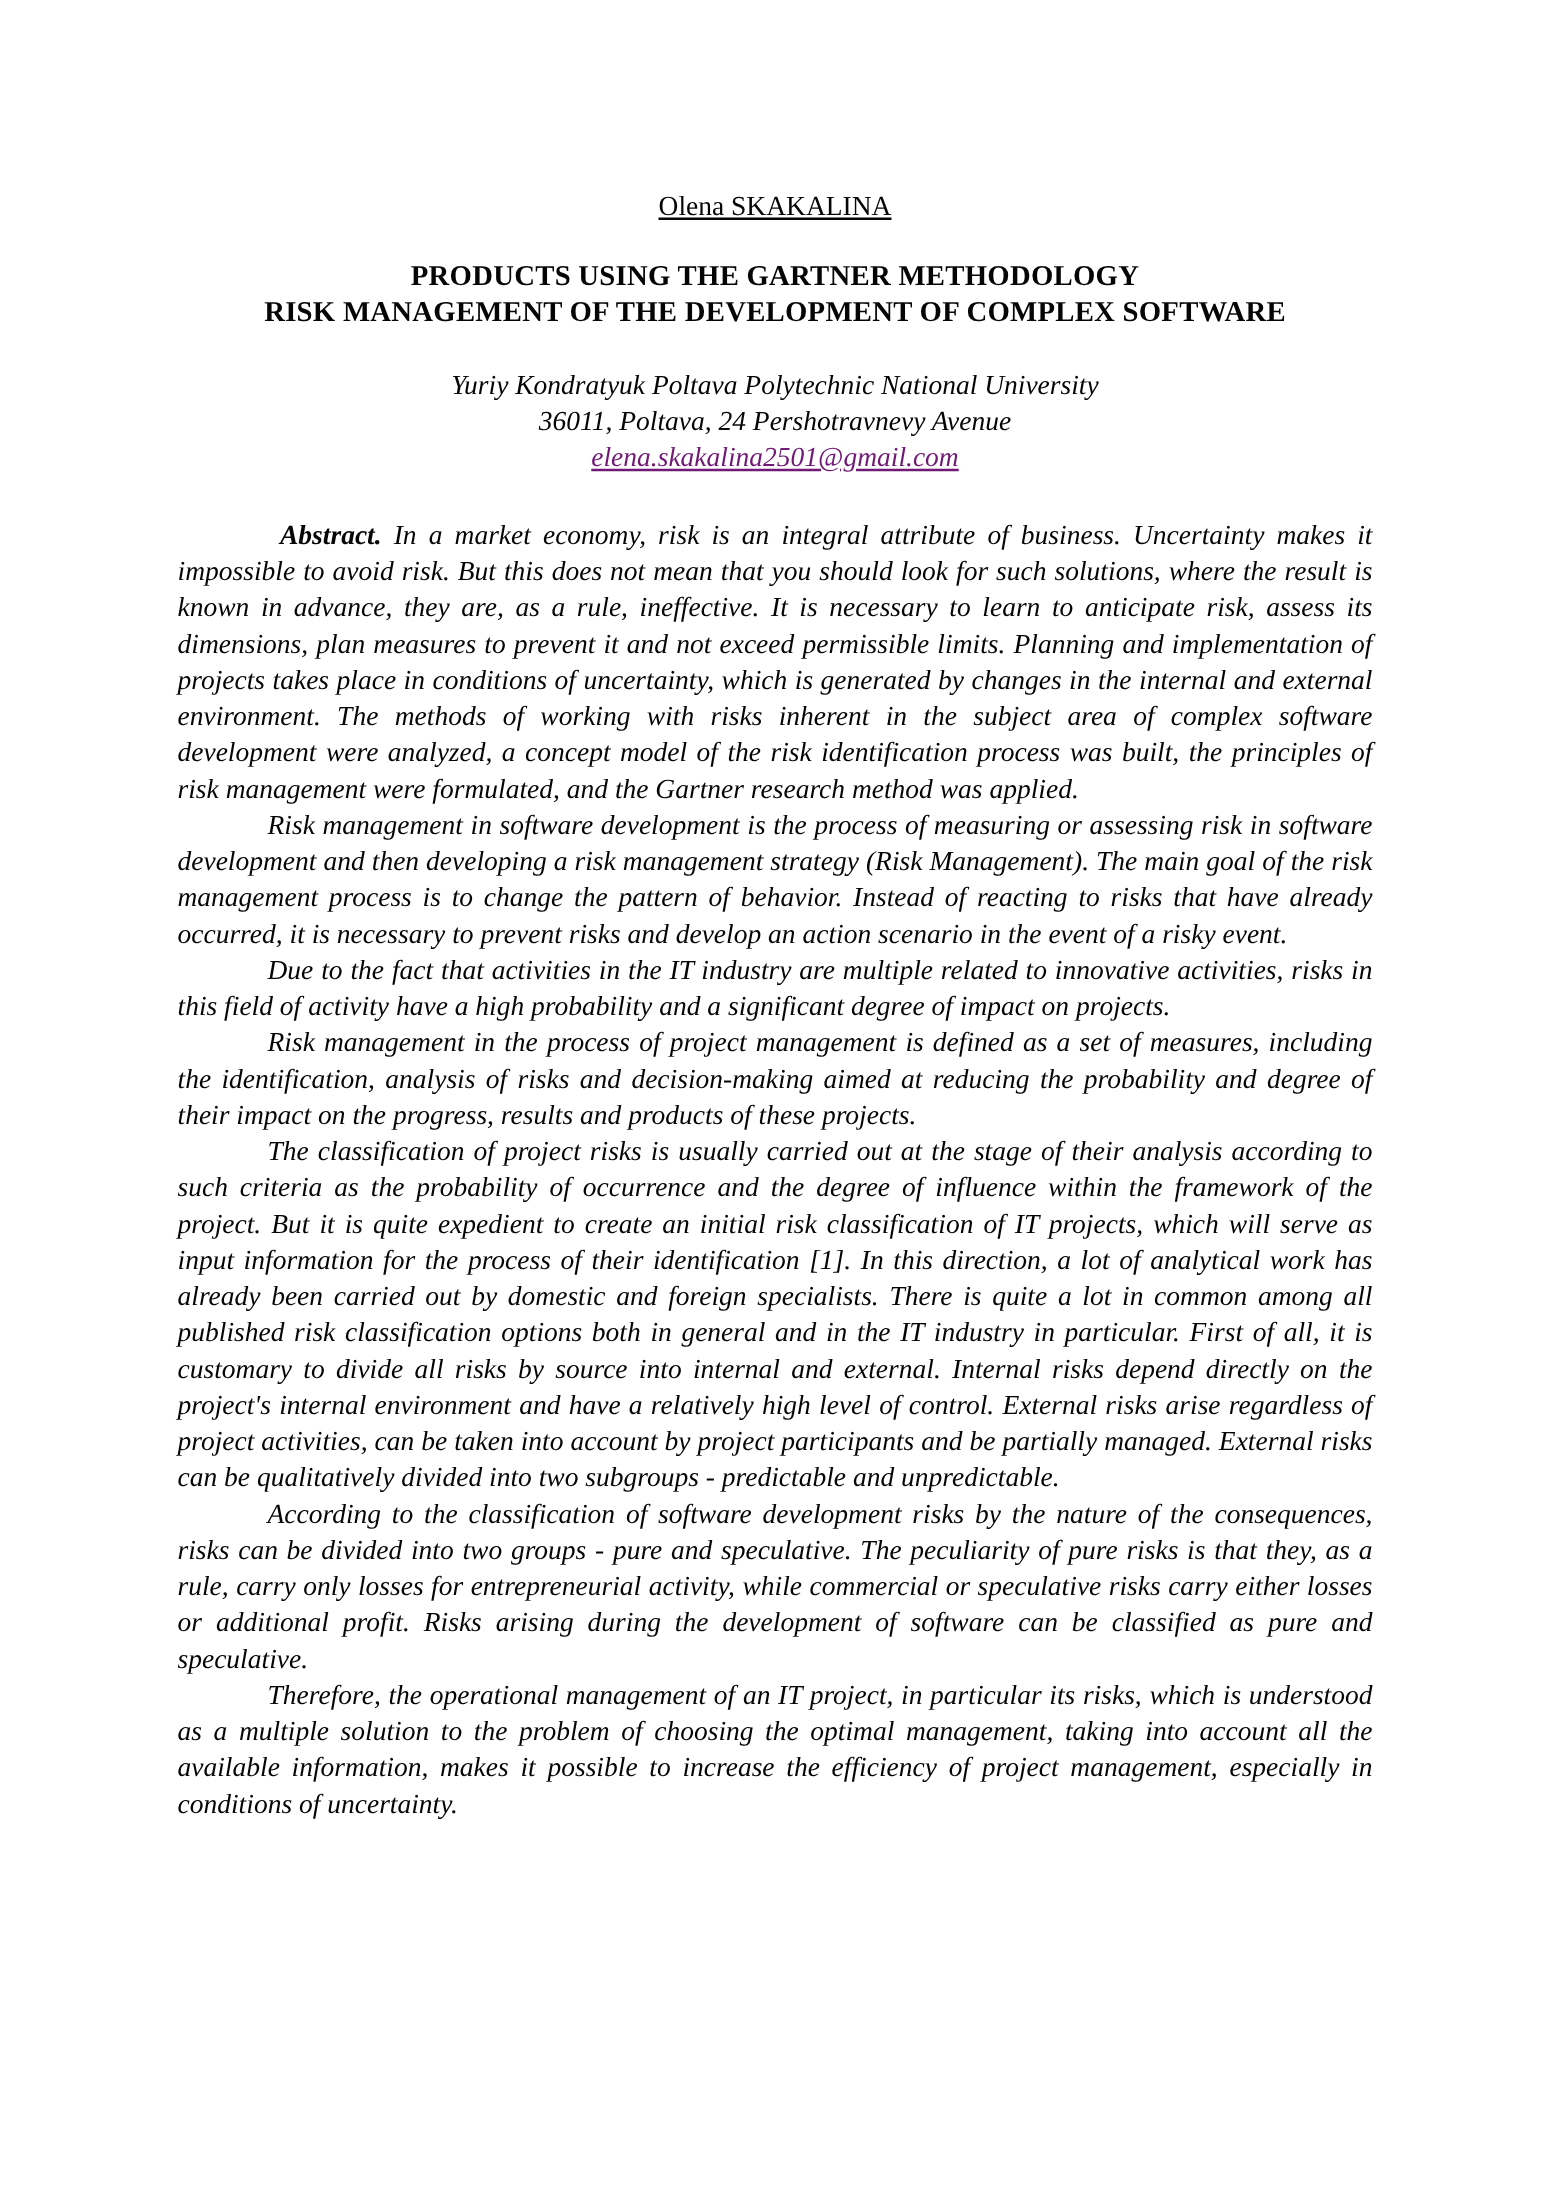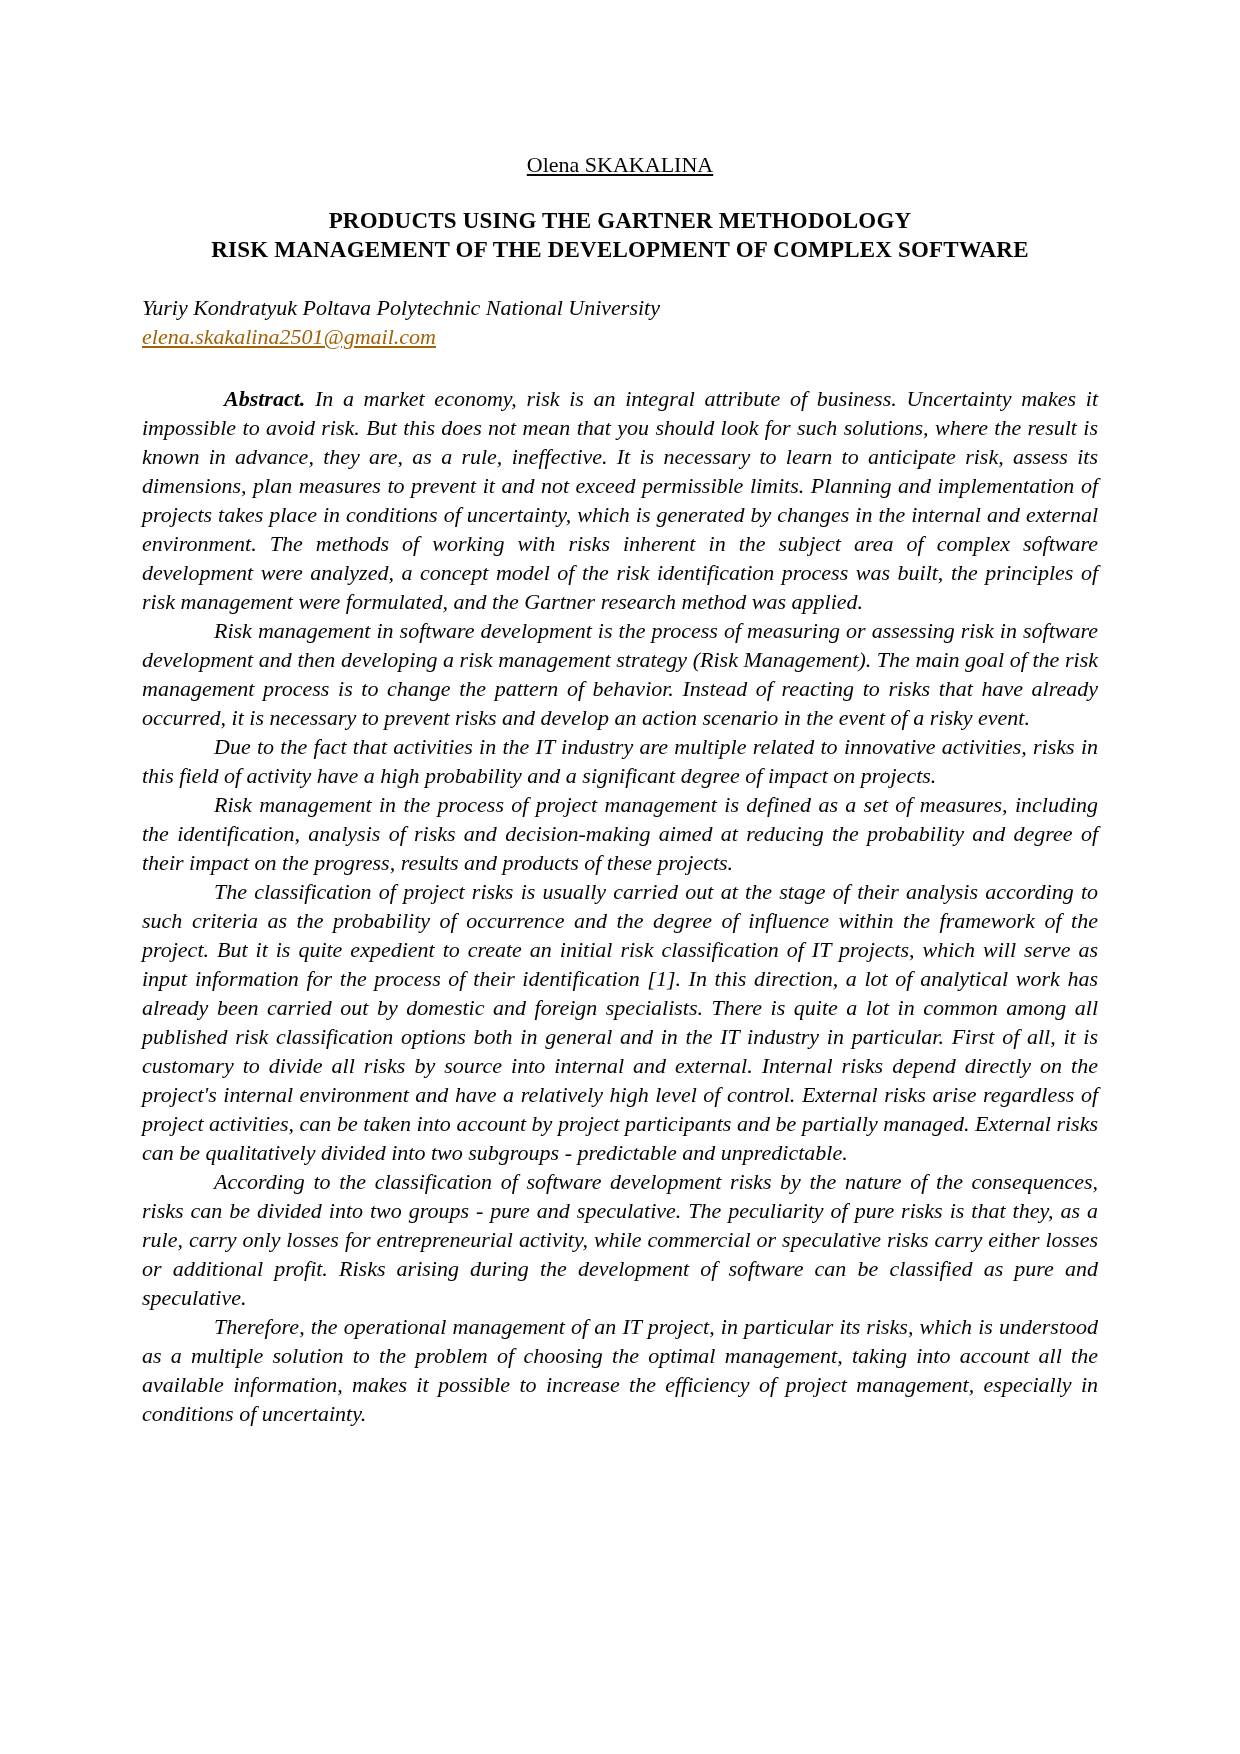--- a/index.html
+++ b/index.html
@@ -35,24 +35,25 @@
   .paper-title {
     margin-top: 27px;
     text-align: center;
     font-weight: bold;
     font-size: 23px;
     line-height: 29px;
     letter-spacing: 0.2px;
   }
   .affiliation-block {
     margin-top: 29px;
+    text-align: center;
     font-style: italic;
   }
   .email-line a, .email-text {
-    color: #a16207;
+    color: #701a75;
     text-decoration: underline;
     font-style: italic;
   }
   .body-text p {
     margin: 0;
     text-align: justify;
   }
   p.abstract-para {
     margin-top: 33px;
     font-style: italic;
@@ -77,20 +78,21 @@
       <span class="author-name">Olena SKAKALINA</span>
     </div>
 
     <div class="paper-title">
       <div>PRODUCTS USING THE GARTNER METHODOLOGY</div>
       <div>RISK MANAGEMENT OF THE DEVELOPMENT OF COMPLEX SOFTWARE</div>
     </div>
 
     <div class="affiliation-block">
       <div>Yuriy Kondratyuk Poltava Polytechnic National University</div>
+      <div>36011, Poltava, 24 Pershotravnevy Avenue</div>
       <div class="email-line">
         <span class="email-text">elena.skakalina2501@gmail.com</span>
       </div>
     </div>
 
     <div class="body-text">
 
       <p class="abstract-para">
         <span class="abstract-label">Abstract.</span>
         <span>In a market economy, risk is an integral attribute of business. Uncertainty makes it impossible to avoid risk. But this does not mean that you should look for such solutions, where the result is known in advance, they are, as a rule, ineffective. It is necessary to learn to anticipate risk, assess its dimensions, plan measures to prevent it and not exceed permissible limits. Planning and implementation of projects takes place in conditions of uncertainty, which is generated by changes in the internal and external environment. The methods of working with risks inherent in the subject area of complex software development were analyzed, a concept model of the risk identification process was built, the principles of risk management were formulated, and the Gartner research method was applied.</span>

